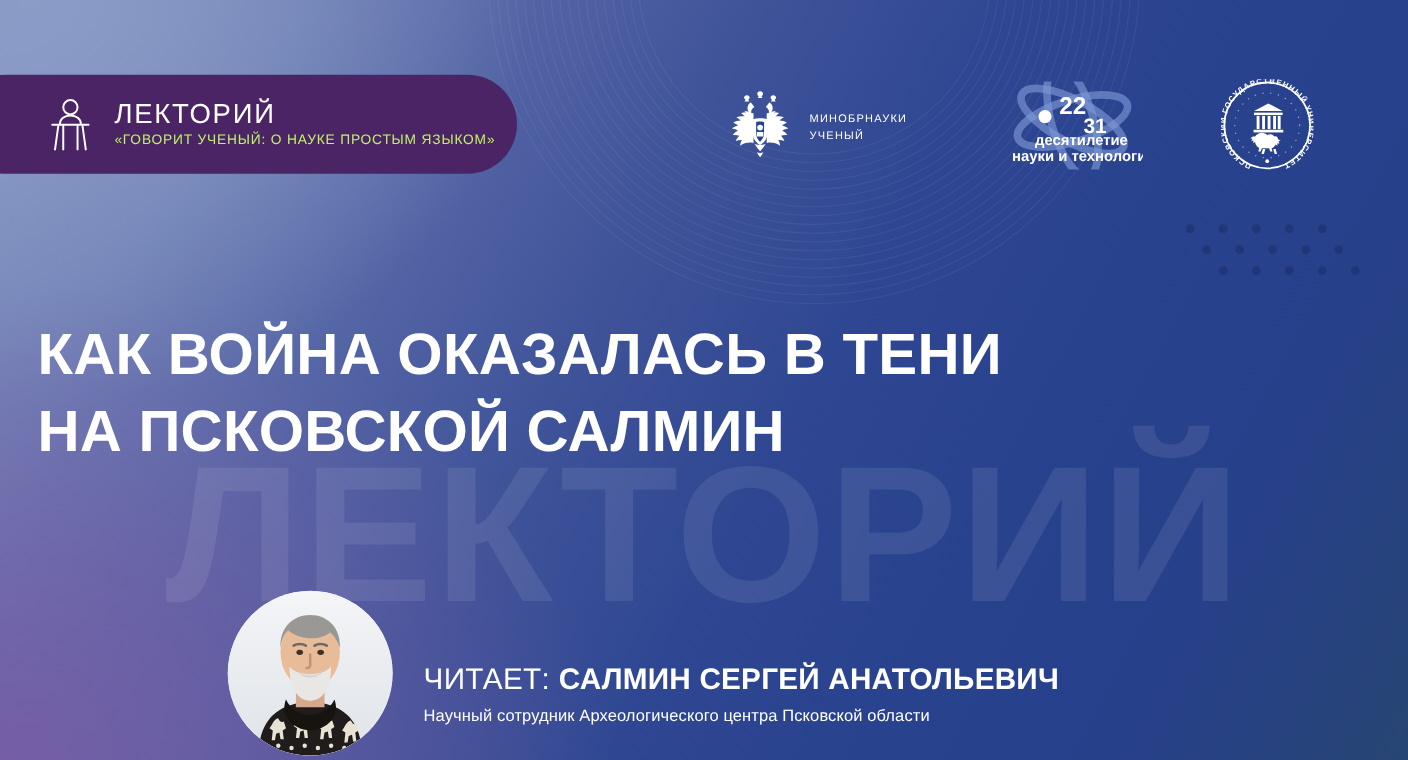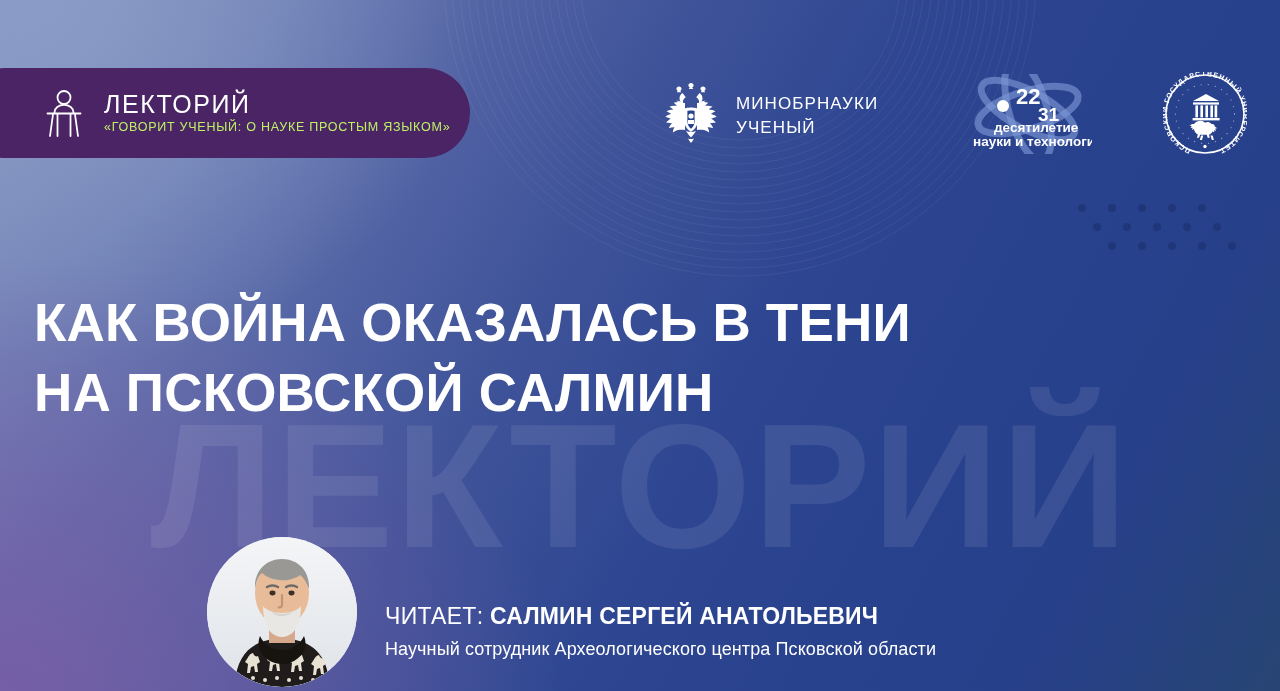--- a/index.html
+++ b/index.html
@@ -90,21 +90,21 @@
     left:660px; top:72px;
     height:88px;
     display:flex;
     align-items:center;
     gap:0;
   }
   .logo { display:flex; align-items:center; }
   .logo-minobr { gap:14px; margin-right:86px; }
   .minobr-text {
     display:flex; flex-direction:column; gap:4px;
-    color:#ffffff; font-size:17px; font-weight:400; letter-spacing:1.1px;
+    color:#ffffff; font-size:10px; font-weight:400; letter-spacing:1.1px;
     line-height:1.15;
   }
   .logo-decade { margin-right:71px; }
   .logo-pskov { }
 
   
   .title {
     position:absolute;
     left:0; right:0;
     top:288px;
@@ -130,36 +130,35 @@
     border-radius:50%;
     overflow:hidden;
     flex:0 0 auto;
     background:#eef0f3;
     position:relative;
   }
   .avatar svg { display:block; }
   .speaker-text { display:flex; flex-direction:column; gap:12px; padding-top:8px; }
   .reads-line {
     color:#ffffff;
-    font-size:23px;
+    font-size:27px;
     line-height:1;
     white-space:nowrap;
     letter-spacing:0.3px;
     margin-top:30px;
   }
   .reads-label { font-weight:400; }
   .reads-name { font-weight:700; letter-spacing:0.2px; }
   .speaker-role {
     color:#ffffff;
-    font-size:18px;
+    font-size:15px;
     font-weight:400;
     line-height:1;
     letter-spacing:0.1px;
     white-space:nowrap;
-    text-align:right;
   }
 </style>
 </head>
 <body>
 
 <div class="poster">
 
   <div class="arcs">
     <svg width="620" height="620" viewBox="0 0 620 620" fill="none">
       <g stroke="#ffffff" stroke-opacity="0.12" fill="none" stroke-width="1">

